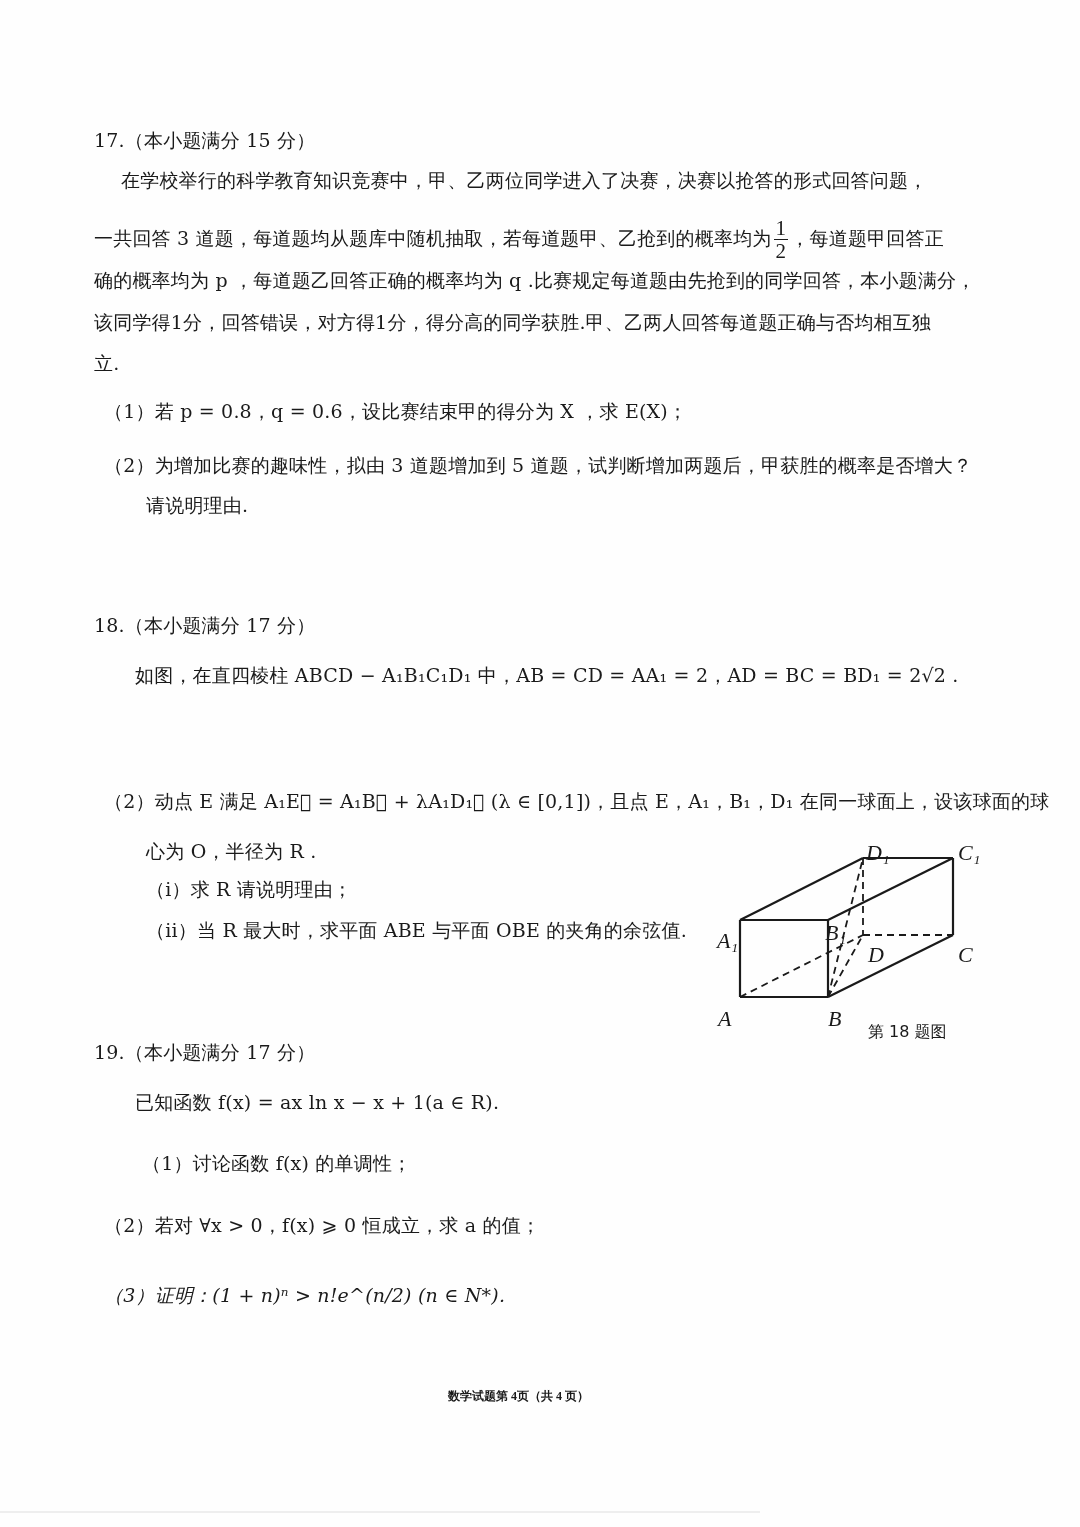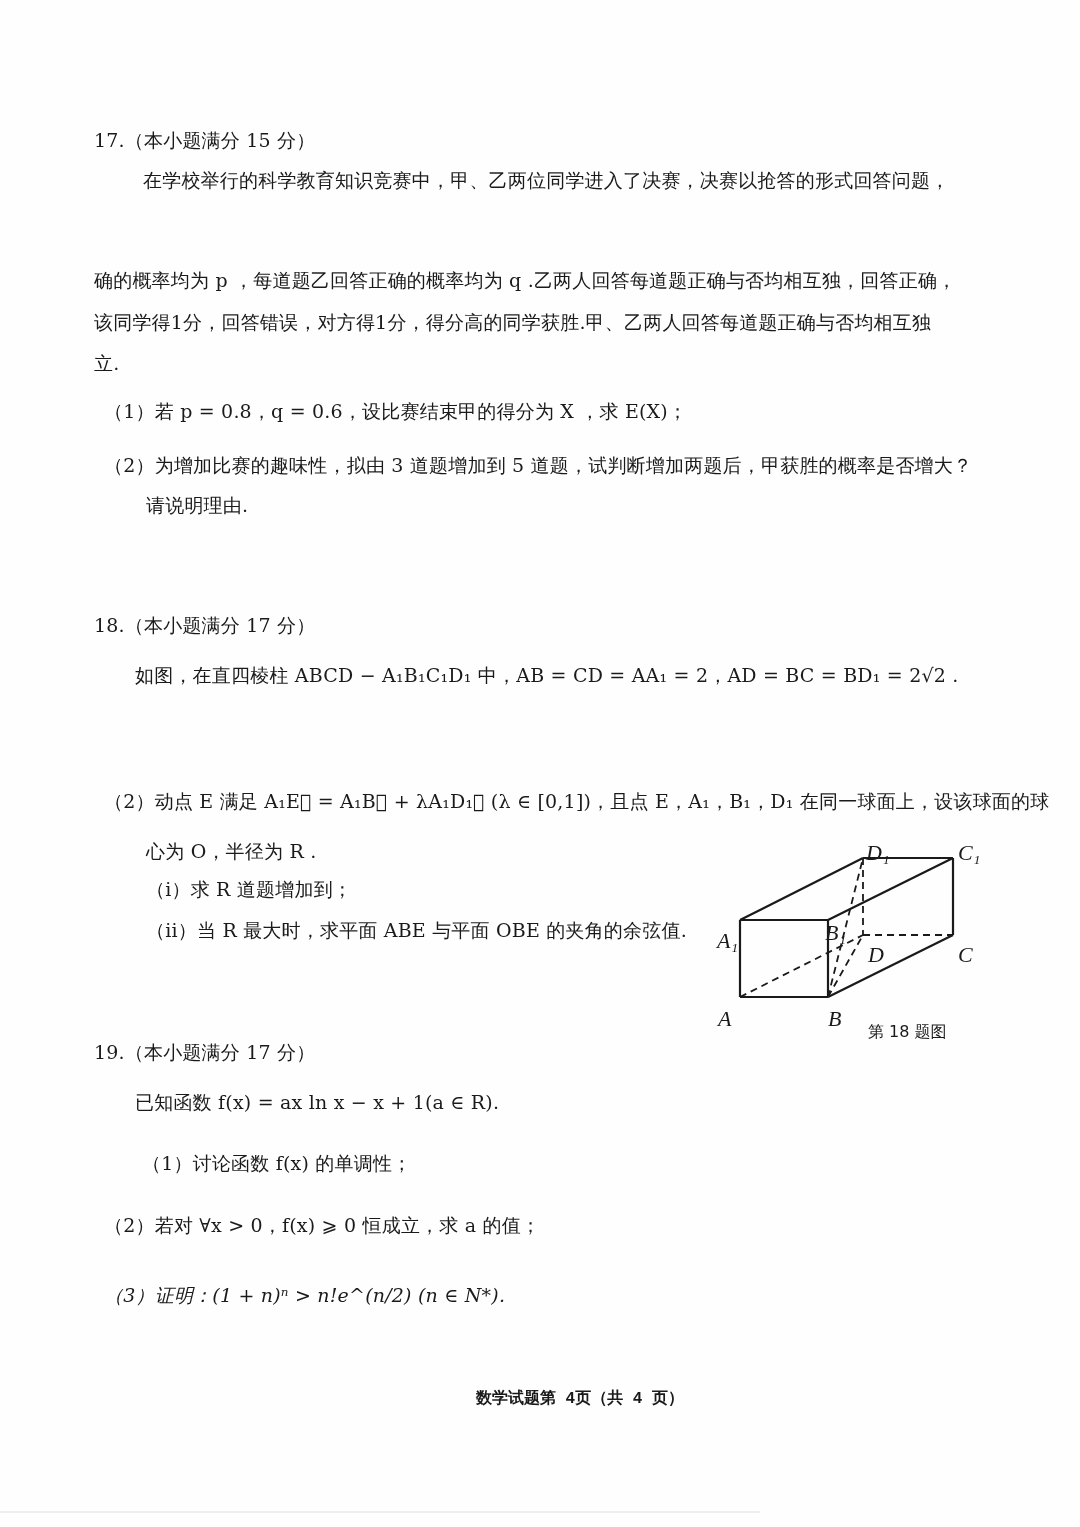--- a/index.html
+++ b/index.html
@@ -7,43 +7,49 @@
     width: 1080px; height: 1527px; position: relative; overflow: hidden;
     font-family: "DejaVu Serif", "Liberation Serif", serif;
     color: #1a1a1a;
   }
   .page { position: absolute; left: 0; top: 0; width: 1080px; height: 1527px; background: #fefefe; }
   .line { position: absolute; font-size: 19px; line-height: 26px; white-space: nowrap; letter-spacing: 0.2px; }
   .frac { display: inline-flex; flex-direction: column; align-items: center; vertical-align: middle; font-family: "Liberation Serif", serif; font-size: 21px; line-height: 22px; margin: 0 2px; }
   .frac .num { border-bottom: 1.5px solid #1a1a1a; padding: 0 2px; }
   .fig-label { position: absolute; font-family: "Liberation Serif", serif; font-style: italic; font-size: 22px; margin-top: 8px; }
   .fig-caption { position: absolute; font-size: 16px; font-family: "DejaVu Sans", sans-serif; }
-  .footer { position: absolute; left: 448px; top: 1388px; font-size: 16px; font-family: Liberation Mono, monospace; font-weight: bold; margin-left: 28px; }
+  .footer { position: absolute; left: 448px; top: 1388px; font-size: 12px; font-family: Liberation Serif, serif; font-weight: bold; }
   .bottom-rule { position: absolute; left: 0; top: 1511px; width: 760px; height: 2px; background: #eeeeee; }
   svg.fig { position: absolute; left: 700px; top: 825px; }
 </style>
 </head>
 <body>
 
 <div class="page">
 
   <div class="line" style="left:94px; top:127px;">17.（本小题满分 15 分）</div>
-  <div class="line" style="left:143px; top:167px;">在学校举行的科学教育知识竞赛中，甲、乙两位同学进入了决赛，决赛以抢答的形式回答问题，</div>
-  <div class="line" style="left:94px; top:267px;">确的概率均为 p ，每道题乙回答正确的概率均为 q .乙两人回答每道题正确与否均相互独，回答正确，</div>
+  <div class="line" style="left:121px; top:167px;">在学校举行的科学教育知识竞赛中，甲、乙两位同学进入了决赛，决赛以抢答的形式回答问题，</div>
+  <div class="line" style="left:94px; top:217px;">
+    <span>一共回答 3 道题，每道题均从题库中随机抽取，若每道题甲、乙抢到的概率均为</span><span class="frac">
+        <span class="num">1</span>
+        <span>2</span>
+      </span><span>，每道题甲回答正</span>
+  </div>
+  <div class="line" style="left:94px; top:267px;">确的概率均为 p ，每道题乙回答正确的概率均为 q .比赛规定每道题由先抢到的同学回答，本小题满分，</div>
   <div class="line" style="left:94px; top:309px;">该同学得1分，回答错误，对方得1分，得分高的同学获胜.甲、乙两人回答每道题正确与否均相互独</div>
   <div class="line" style="left:94px; top:350px;">立.</div>
   <div class="line" style="left:104px; top:398px;">（1）若 p = 0.8，q = 0.6，设比赛结束甲的得分为 X ，求 E(X)；</div>
   <div class="line" style="left:104px; top:452px;">（2）为增加比赛的趣味性，拟由 3 道题增加到 5 道题，试判断增加两题后，甲获胜的概率是否增大？</div>
   <div class="line" style="left:146px; top:492px;">请说明理由.</div>
 
   <div class="line" style="left:94px; top:612px;">18.（本小题满分 17 分）</div>
   <div class="line" style="left:135px; top:662px;">如图，在直四棱柱 ABCD − A₁B₁C₁D₁ 中，AB = CD = AA₁ = 2，AD = BC = BD₁ = 2√2 .</div>
   <div class="line" style="left:104px; top:788px;">（2）动点 E 满足 A₁E⃗ = A₁B⃗ + λA₁D₁⃗ (λ ∈ [0,1])，且点 E，A₁，B₁，D₁ 在同一球面上，设该球面的球</div>
   <div class="line" style="left:146px; top:838px;">心为 O，半径为 R .</div>
-  <div class="line" style="left:146px; top:876px;">（i）求 R 道题增加到；</div>
+  <div class="line" style="left:146px; top:876px;">（i）求 R 请说明理由；</div>
   <div class="line" style="left:146px; top:917px;">（ii）当 R 最大时，求平面 ABE 与平面 OBE 的夹角的余弦值.</div>
 
   <svg class="fig" width="300" height="200" viewBox="0 0 300 200">
     <g stroke="#1a1a1a" stroke-width="2.2" fill="none">
 
       <line x1="40" y1="95" x2="128" y2="95"></line>
       <line x1="40" y1="172" x2="128" y2="172"></line>
       <line x1="40" y1="95" x2="40" y2="172"></line>
       <line x1="128" y1="95" x2="128" y2="172"></line>
 

